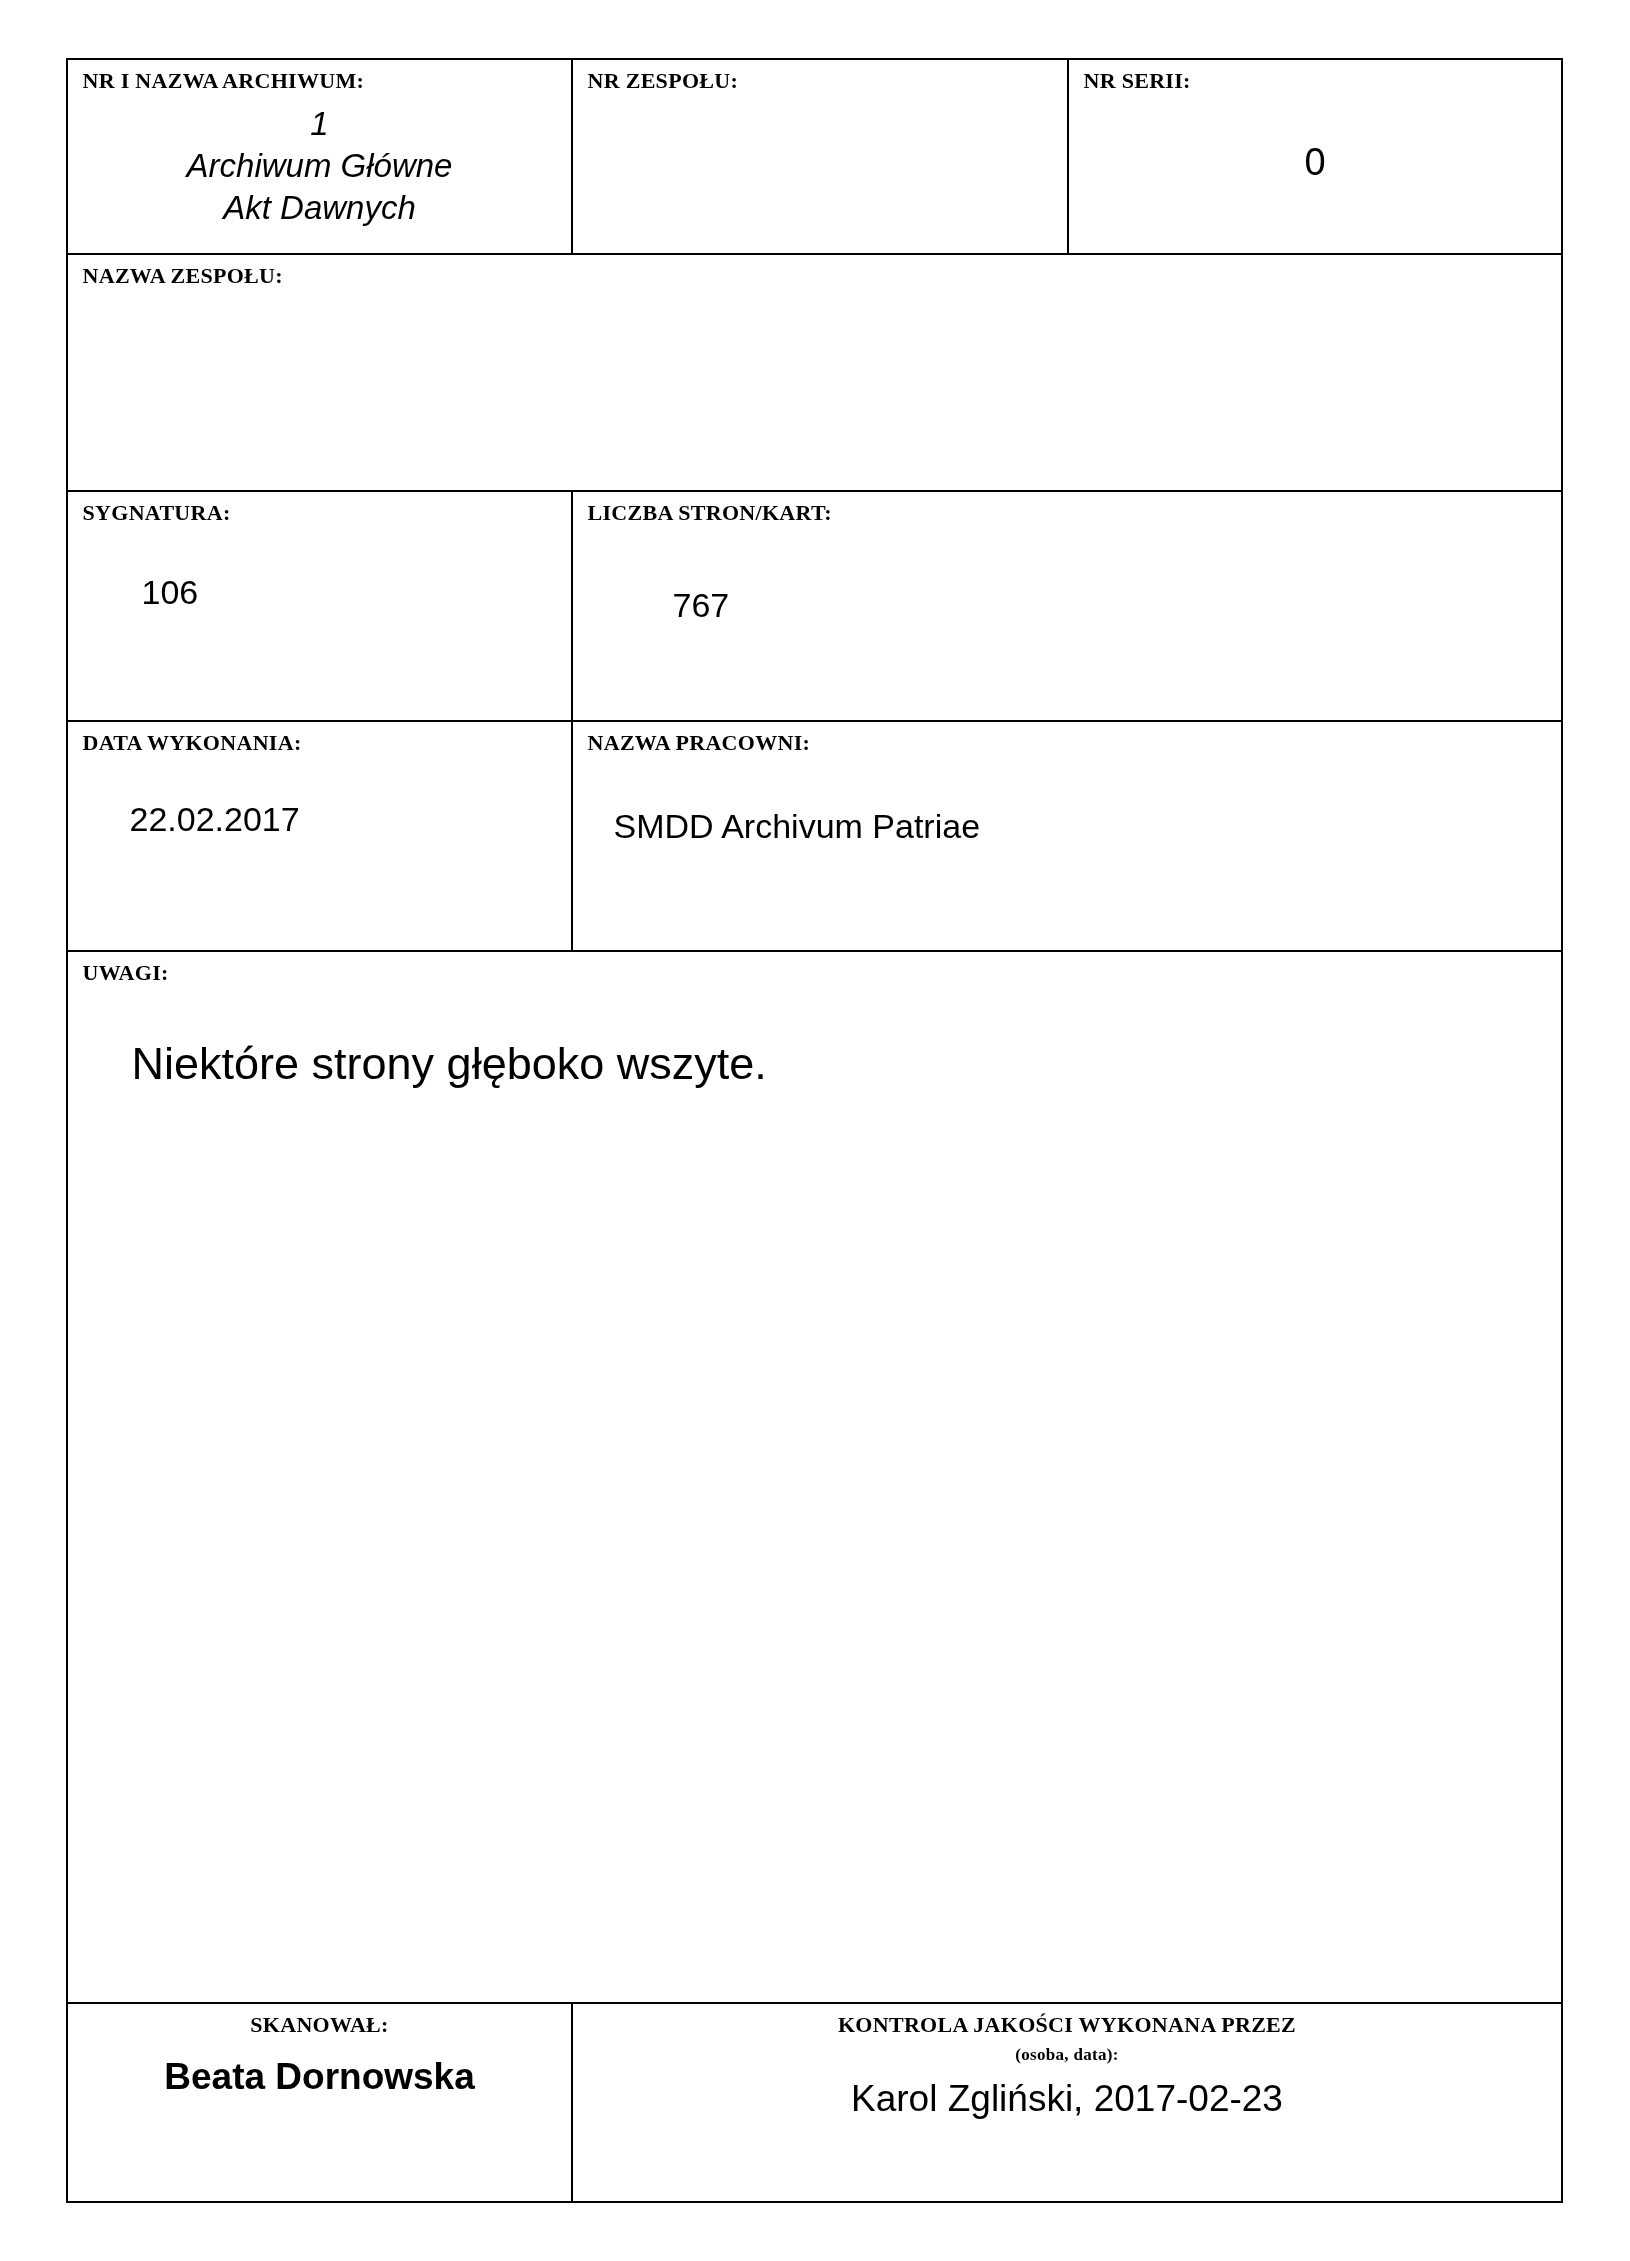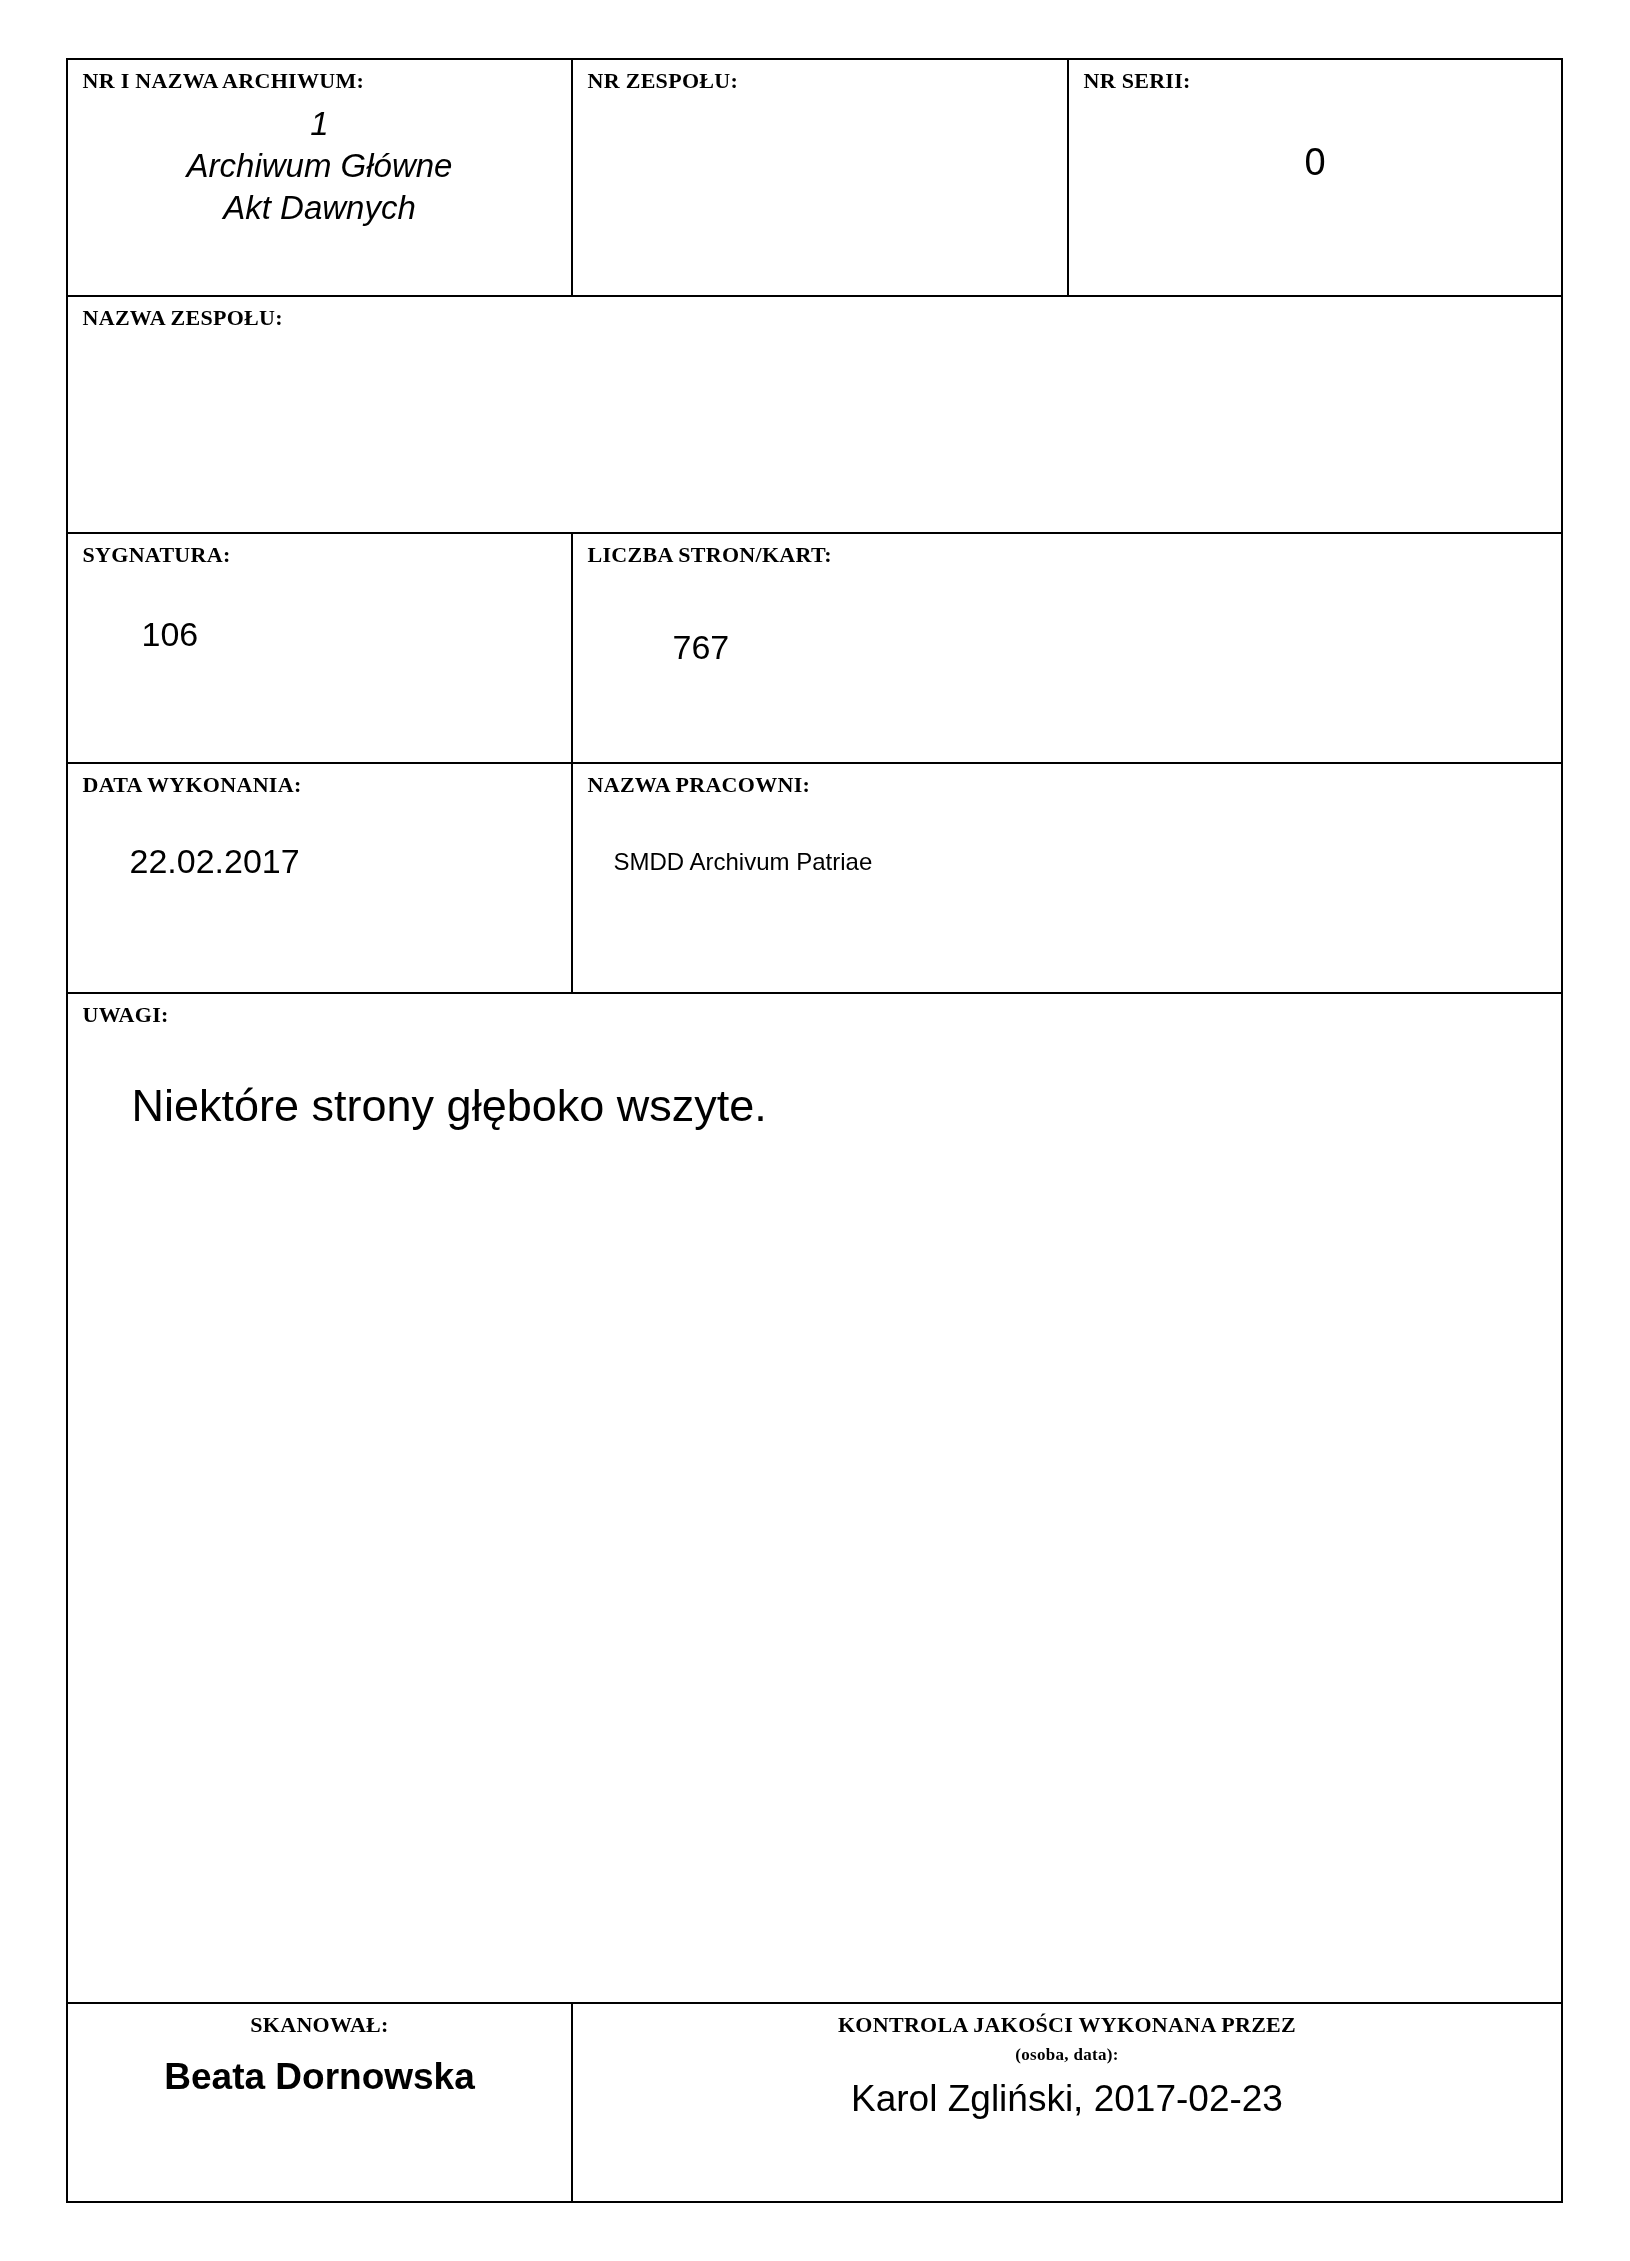--- a/index.html
+++ b/index.html
@@ -57,21 +57,21 @@
     display: block;
   }
 
   .val {
     font-family: "Liberation Sans", sans-serif;
     font-size: 30px;
     line-height: 1.25;
   }
 
   
-  .r1 { height: 237px; }
+  .r1 { height: 195px; }
   .r1 .c1 { width: 505px; }
   .r1 .c2 { width: 496px; }
   .r1 .c3 { flex: 1; }
 
   .archive-val {
     margin-top: 9.2px;
     text-align: center;
     font-style: italic;
     font-size: 33px;
     line-height: 1.28;
@@ -99,21 +99,21 @@
   .r3 .c3 { flex: 1; }
   .r3 .v1 { margin-top: 46px; padding-left: 59px; font-size: 34px; }
   .r3 .v2 { margin-top: 59px; padding-left: 85px; font-size: 34px; }
   .r3 .v3 { margin-top: 37px; padding-left: 72px; font-size: 34px; }
 
   
   .r4 { height: 230px; }
   .r4 .c1 { width: 505px; }
   .r4 .c2 { flex: 1; }
   .r4 .v1 { margin-top: 43px; padding-left: 47px; font-size: 34px; }
-  .r4 .v2 { margin-top: 50px; padding-left: 26px; font-size: 24px; }
+  .r4 .v2 { margin-top: 50px; padding-left: 26px; font-size: 34px; }
 
   
   .r5 { flex: 1; }
   .r5 .c1 { width: 100%; border-right: none; }
   .remarks {
     margin-top: 51px;
     padding-left: 49px;
     font-size: 45px;
   }
 

